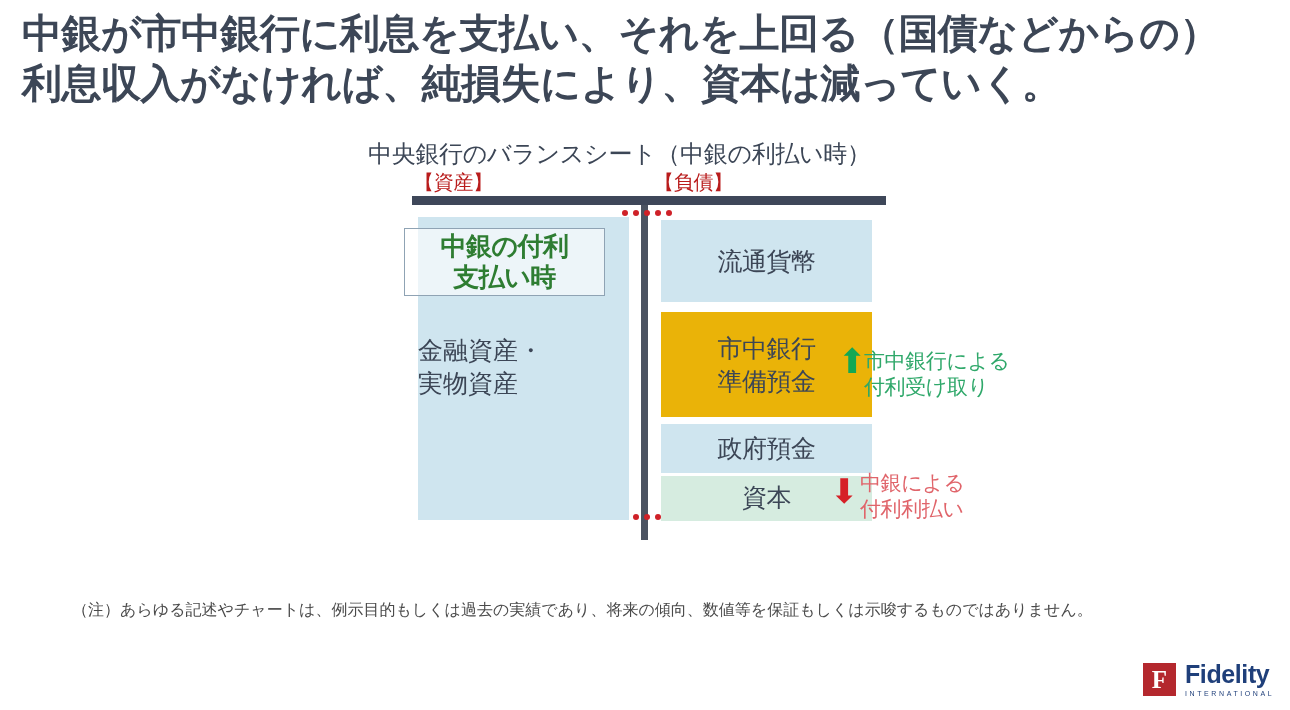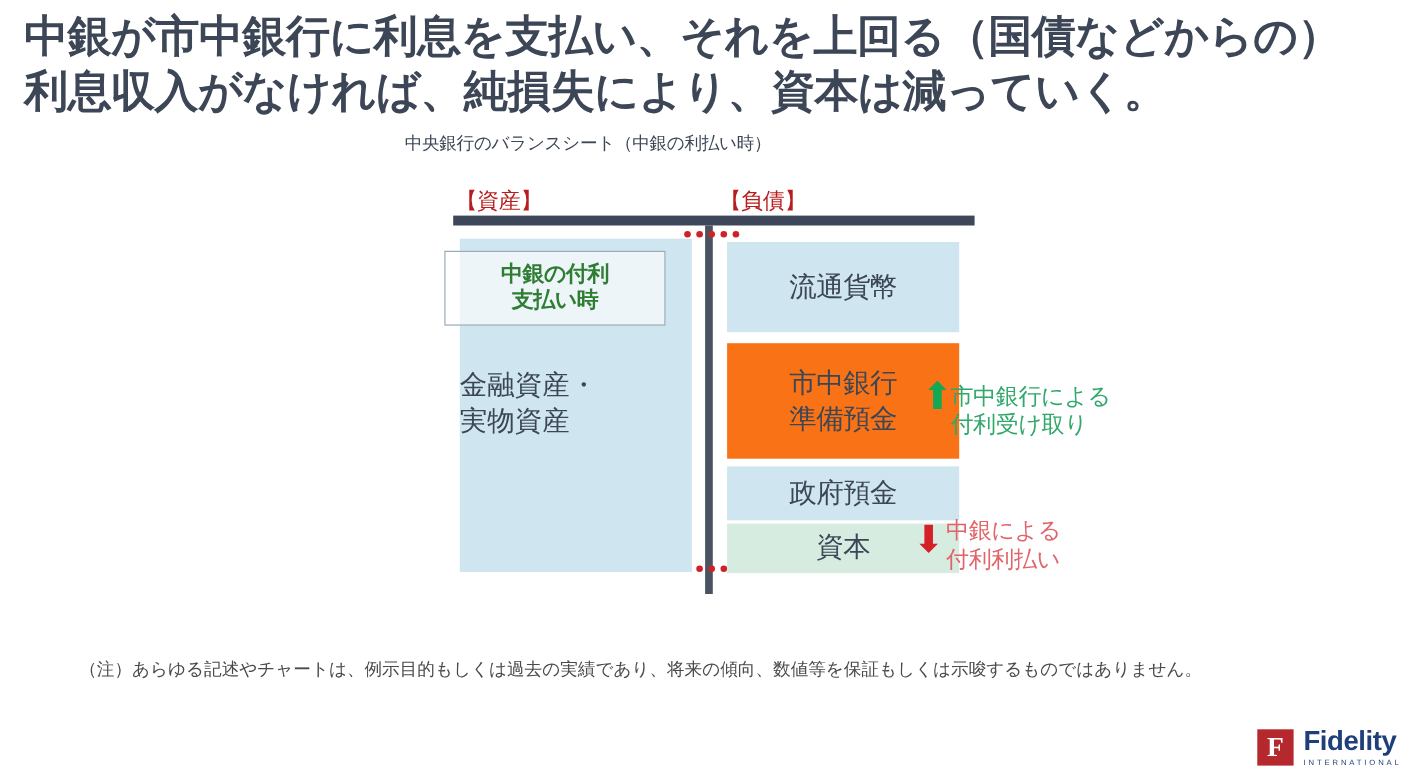--- a/index.html
+++ b/index.html
@@ -30,24 +30,24 @@
     font-weight: 700;
     line-height: 1.25;
     letter-spacing: -0.5px;
     white-space: pre-line;
   }
 
   
   .chart-caption {
     position: absolute;
     left: 368px;
-    top: 120px;
+    top: 138px;
     width: 600px;
     color: #3c4656;
-    font-size: 16px;
+    font-size: 24px;
     font-weight: 400;
     letter-spacing: -0.3px;
   }
 
   
   .col-head {
     position: absolute;
     color: #b91c1c;
     font-size: 20px;
     font-weight: 400;
@@ -118,21 +118,21 @@
     height: 68px;
     border: 1px solid #8fa3b4;
     background: rgba(255,255,255,0.62);
     display: flex;
     align-items: center;
     justify-content: center;
     box-sizing: border-box;
   }
   .callout-text {
     color: #2e7d32;
-    font-size: 20px;
+    font-size: 26px;
     font-weight: 700;
     line-height: 1.18;
     text-align: center;
     white-space: pre-line;
     letter-spacing: -0.5px;
   }
 
   
   .liab {
     position: absolute;
@@ -143,21 +143,21 @@
     align-items: center;
     justify-content: center;
     color: #3c4656;
     font-size: 25px;
     line-height: 1.3;
     text-align: center;
     white-space: pre-line;
     letter-spacing: -0.5px;
   }
   .liab.currency   { top: 220px; height: 82px;  background: #cfe5ef; }
-  .liab.reserves   { top: 312px; height: 105px; background: #f97316; }
+  .liab.reserves   { top: 312px; height: 105px; background: #eab308; }
   .liab.govdep     { top: 424px; height: 49px;  background: #cfe5ef; }
   .liab.capital    { top: 476px; height: 45px;  background: #d6ece0; font-family: Liberation Serif, serif; }
 
   
   .arrow {
     position: absolute;
     font-size: 34px;
     line-height: 1;
     font-family: "DejaVu Sans", sans-serif;
   }

